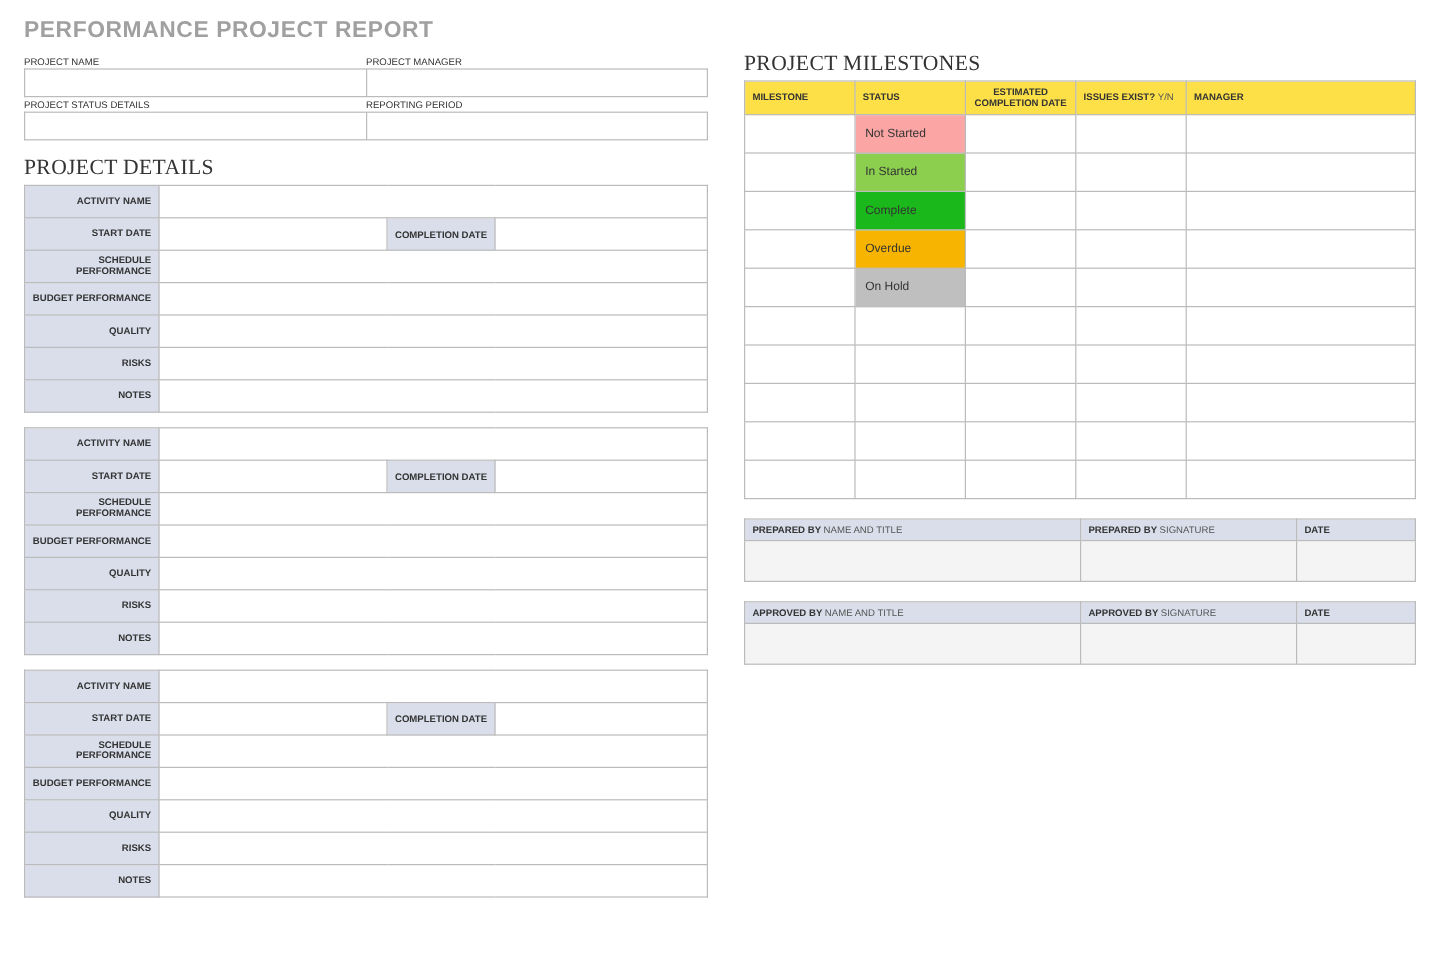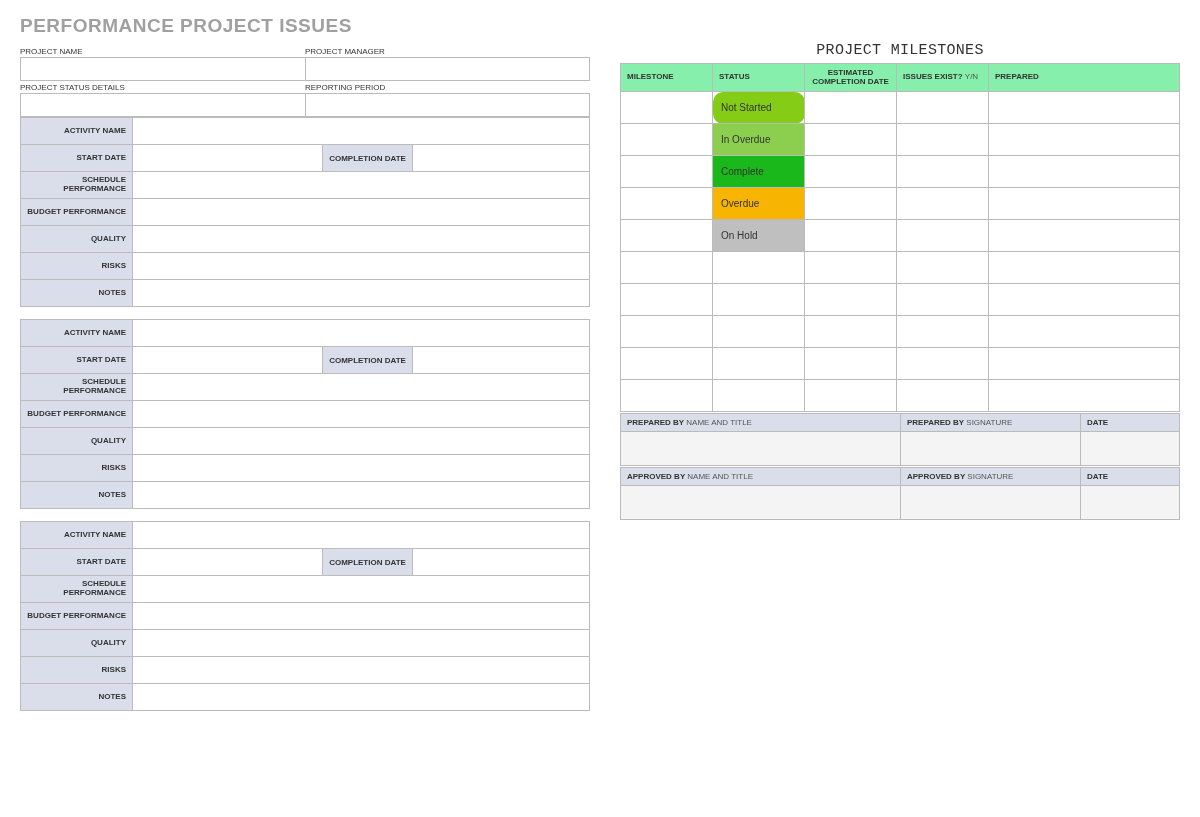--- a/index.html
+++ b/index.html
@@ -20,27 +20,26 @@
   .right-col { width: 560px; margin-top: 15px; }
   .page-title {
     font-family: "Century Gothic", Arial, sans-serif;
     font-size: 19px;
     font-weight: 700;
     color: #a0a0a0;
     letter-spacing: 0.5px;
     margin-bottom: 8px;
   }
   .section-title {
-    font-family: Liberation Mono, monospace;
-    font-size: 15px;
+    font-family: Liberation Serif, serif;
+    font-size: 18px;
     color: #333;
     margin-top: 12px;
     margin-bottom: 4px;
     letter-spacing: 0.3px;
-    text-align: center;
   }
   
   .header-table {
     width: 100%;
     border-collapse: collapse;
   }
   .header-table td {
     padding: 0;
     vertical-align: top;
     width: 50%;
@@ -92,21 +91,21 @@
     text-align: center;
     font-weight: 700;
   }
   
   .milestones {
     width: 100%;
     border-collapse: collapse;
     table-layout: fixed;
   }
   .milestones th {
-    background: #86efac;
+    background: #fde047;
     border: 1px solid #bbb;
     font-family: Arial, sans-serif;
     font-size: 8px;
     font-weight: 700;
     text-align: left;
     padding: 4px 6px;
     height: 28px;
     line-height: 1.1;
     vertical-align: middle;
   }
@@ -118,30 +117,30 @@
     padding: 0 8px;
     font-family: "Century Gothic", Arial, sans-serif;
     font-size: 10px;
     vertical-align: middle;
   }
   .milestones .col-milestone { width: 92px; }
   .milestones .col-status    { width: 92px; }
   .milestones .col-date      { width: 92px; }
   .milestones .col-issues    { width: 92px; }
   .milestones .col-comments  { }
-  .st-not-started { background: #84cc16; border-radius: 10px; }
+  .st-not-started { background: #fca5a5; }
   .st-in-progress { background: #8ccf4f; }
   .st-complete    { background: #1bb81b; }
   .st-overdue     { background: #f7b400; margin-top: 44px; }
   .st-on-hold     { background: #bfbfbf; }
   
   .signoff {
     width: 100%;
     border-collapse: collapse;
-    margin-top: 1px;
+    margin-top: 16px;
     table-layout: fixed;
   }
   .signoff th {
     background: #d9deea;
     border: 1px solid #bbb;
     font-family: Arial, sans-serif;
     font-size: 8px;
     font-weight: 700;
     text-align: left;
     padding: 4px 6px;
@@ -156,21 +155,21 @@
   .signoff .col-name { width: 280px; }
   .signoff .col-sig  { width: 180px; }
   .signoff .col-date { }
 </style>
 </head>
 <body>
 
 <div class="page">
 
   <div class="left-col">
-    <div class="page-title">PERFORMANCE PROJECT ISSUES</div>
+    <div class="page-title">PERFORMANCE PROJECT REPORT</div>
 
     <table class="header-table">
       <tbody>
           <tr>
         <td>
           <div class="field-label">PROJECT NAME</div>
           <div class="field-input"></div>
         </td>
         <td>
           <div class="field-label">PROJECT MANAGER</div>
@@ -183,20 +182,21 @@
           <div class="field-input"></div>
         </td>
         <td>
           <div class="field-label">REPORTING PERIOD</div>
           <div class="field-input"></div>
         </td>
       </tr>
     </tbody>
       </table>
 
+    <div class="section-title">PROJECT DETAILS</div>
     <div id="details-container">
         <table class="activity-block">
           <tbody>
             <tr>
               <td class="label-cell">ACTIVITY NAME</td>
               <td class="val-cell" colspan="3"></td>
             </tr>
             <tr>
               <td class="label-cell">START DATE</td>
               <td class="val-cell date-val-left"></td>
@@ -302,34 +302,34 @@
     <table class="milestones">
       <thead>
         <tr>
           <th class="col-milestone">MILESTONE</th>
           <th class="col-status">STATUS</th>
           <th class="col-date center">ESTIMATED COMPLETION DATE</th>
           <th class="col-issues">
             <span>ISSUES EXIST?</span>
             <span class="yn">Y/N</span>
           </th>
-          <th class="col-comments">PREPARED</th>
+          <th class="col-comments">MANAGER</th>
         </tr>
       </thead>
       <tbody id="milestones-body">
           <tr>
             <td></td>
             <td class="st-not-started">Not Started</td>
             <td></td>
             <td></td>
             <td></td>
           </tr>
           <tr>
             <td></td>
-            <td class="st-in-progress">In Overdue</td>
+            <td class="st-in-progress">In Started</td>
             <td></td>
             <td></td>
             <td></td>
           </tr>
           <tr>
             <td></td>
             <td class="st-complete">Complete</td>
             <td></td>
             <td></td>
             <td></td>

